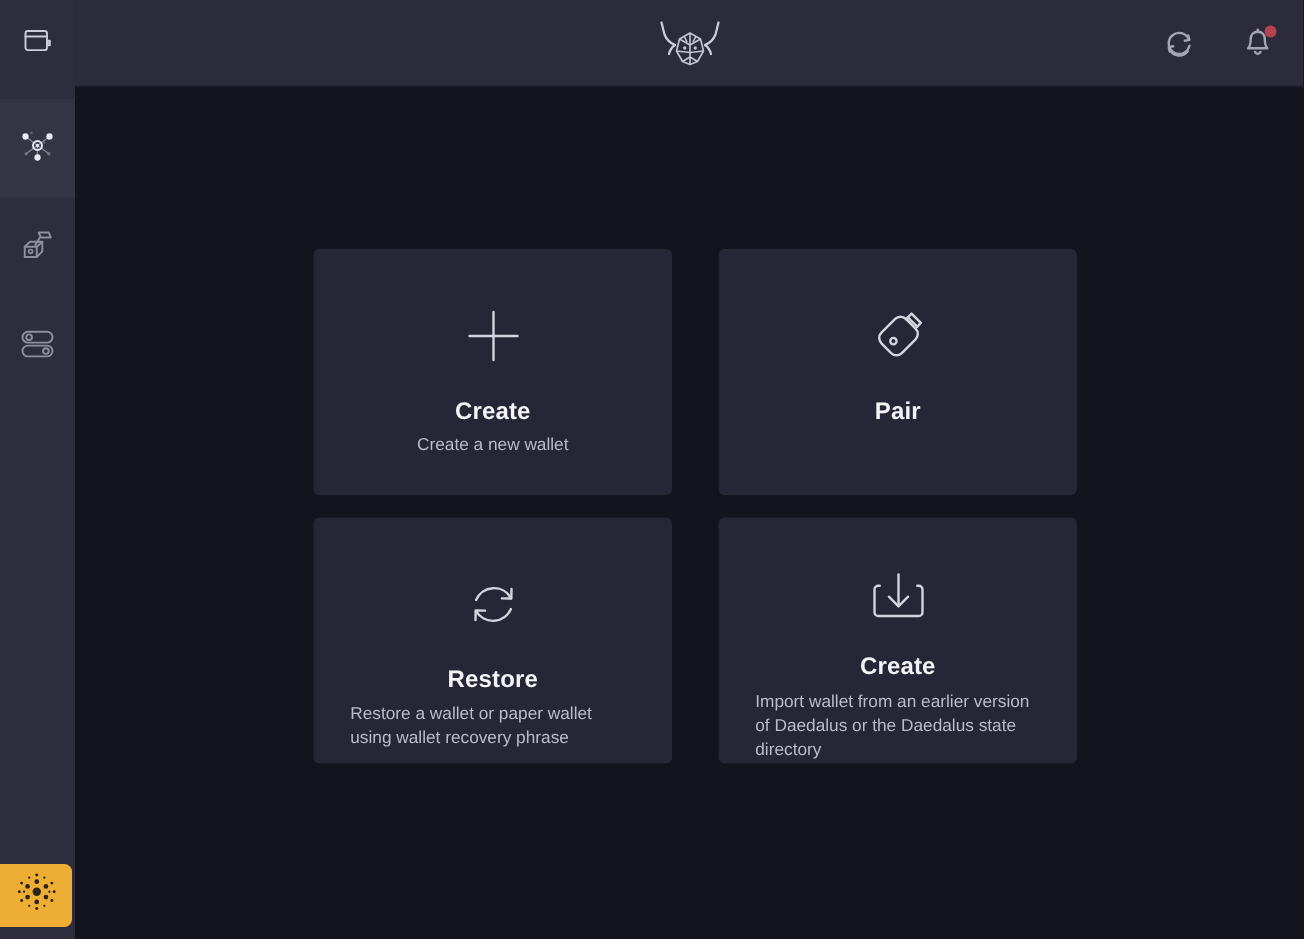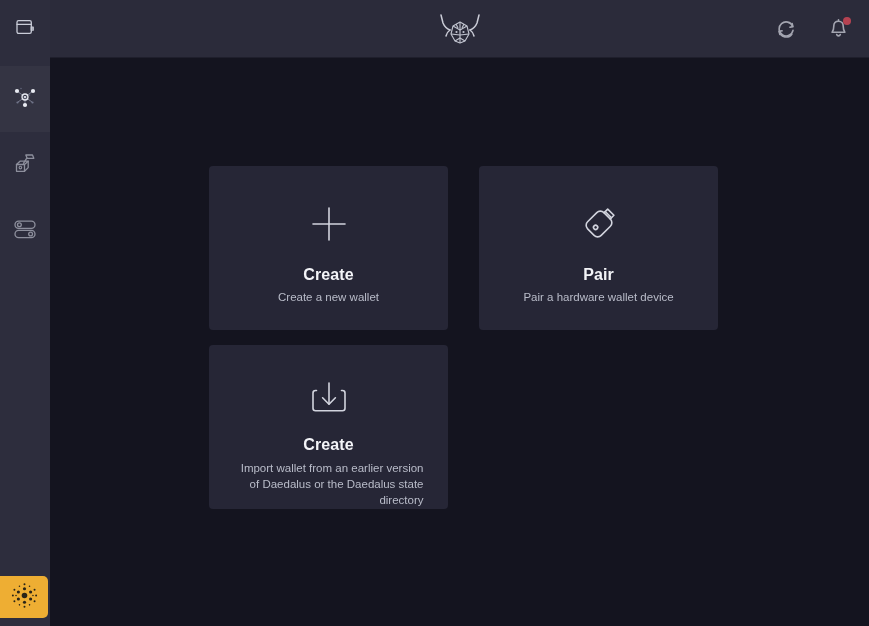--- a/index.html
+++ b/index.html
@@ -185,21 +185,21 @@
     font-weight: bold;
     color: #f3f4f8;
     letter-spacing: 0.1px;
     line-height: 1.2;
     margin-bottom: 5px;
   }
 
   .card-desc {
     font-size: 11.5px;
     color: #b9bcc9;
-    text-align: right;
+    text-align: left;
     line-height: 1.42;
     max-width: 210px;
     padding: 0 10px;
   }
 
   .ico-stroke {
     fill: none;
     stroke: #d2d4de;
     stroke-width: 1.6;
     stroke-linecap: round;
@@ -382,23 +382,34 @@
           <svg width="44" height="44" viewBox="0 0 44 44" aria-hidden="true">
             <g transform="rotate(-45 22 22)">
               <path class="ico-stroke" d="M15.5 12.4h13a5 5 0 0 1 5 5v9.2a5 5 0 0 1-5 5h-13a5 5 0 0 1-5-5v-9.2a5 5 0 0 1 5-5z"></path>
               <path class="ico-stroke" d="M33.5 17.6h5.2v8.8h-5.2"></path>
               <path class="ico-stroke" d="M35.2 17.6v8.8"></path>
               <circle class="ico-stroke" cx="17.2" cy="22" r="2.1"></circle>
             </g>
           </svg>
         </div>
         <div class="card-title">Pair</div>
-        <div class="card-desc">Pair a hardware wallet device</div>
-      </div>
-
+      </div>
+
+      <div class="card">
+        <div class="card-icon">
+          <svg width="44" height="44" viewBox="0 0 44 44" aria-hidden="true">
+            <path class="ico-stroke" d="M33.6 17.6A13 13 0 0 0 10.4 19"></path>
+            <path class="ico-stroke" d="M10.4 26.4A13 13 0 0 0 33.6 25"></path>
+            <path class="ico-stroke" d="M27.6 17.9 L33.9 18 L34 11.7"></path>
+            <path class="ico-stroke" d="M16.4 26.1 L10.1 26 L10 32.3"></path>
+          </svg>
+        </div>
+        <div class="card-title">Restore</div>
+        <div class="card-desc">Restore a wallet or paper wallet using wallet recovery phrase</div>
+      </div>
 
       <div class="card">
         <div class="card-icon">
           <svg width="44" height="44" viewBox="0 0 44 44" aria-hidden="true">
             <path class="ico-stroke" d="M22 7 L22 28"></path>
             <path class="ico-stroke" d="M15.6 21.8 L22 28.2 L28.4 21.8"></path>
             <path class="ico-stroke" d="M9.5 14.5h-1a2.5 2.5 0 0 0-2.5 2.5v15.2a2.5 2.5 0 0 0 2.5 2.5h27a2.5 2.5 0 0 0 2.5-2.5V17a2.5 2.5 0 0 0-2.5-2.5h-1"></path>
           </svg>
         </div>
         <div class="card-title">Create</div>

